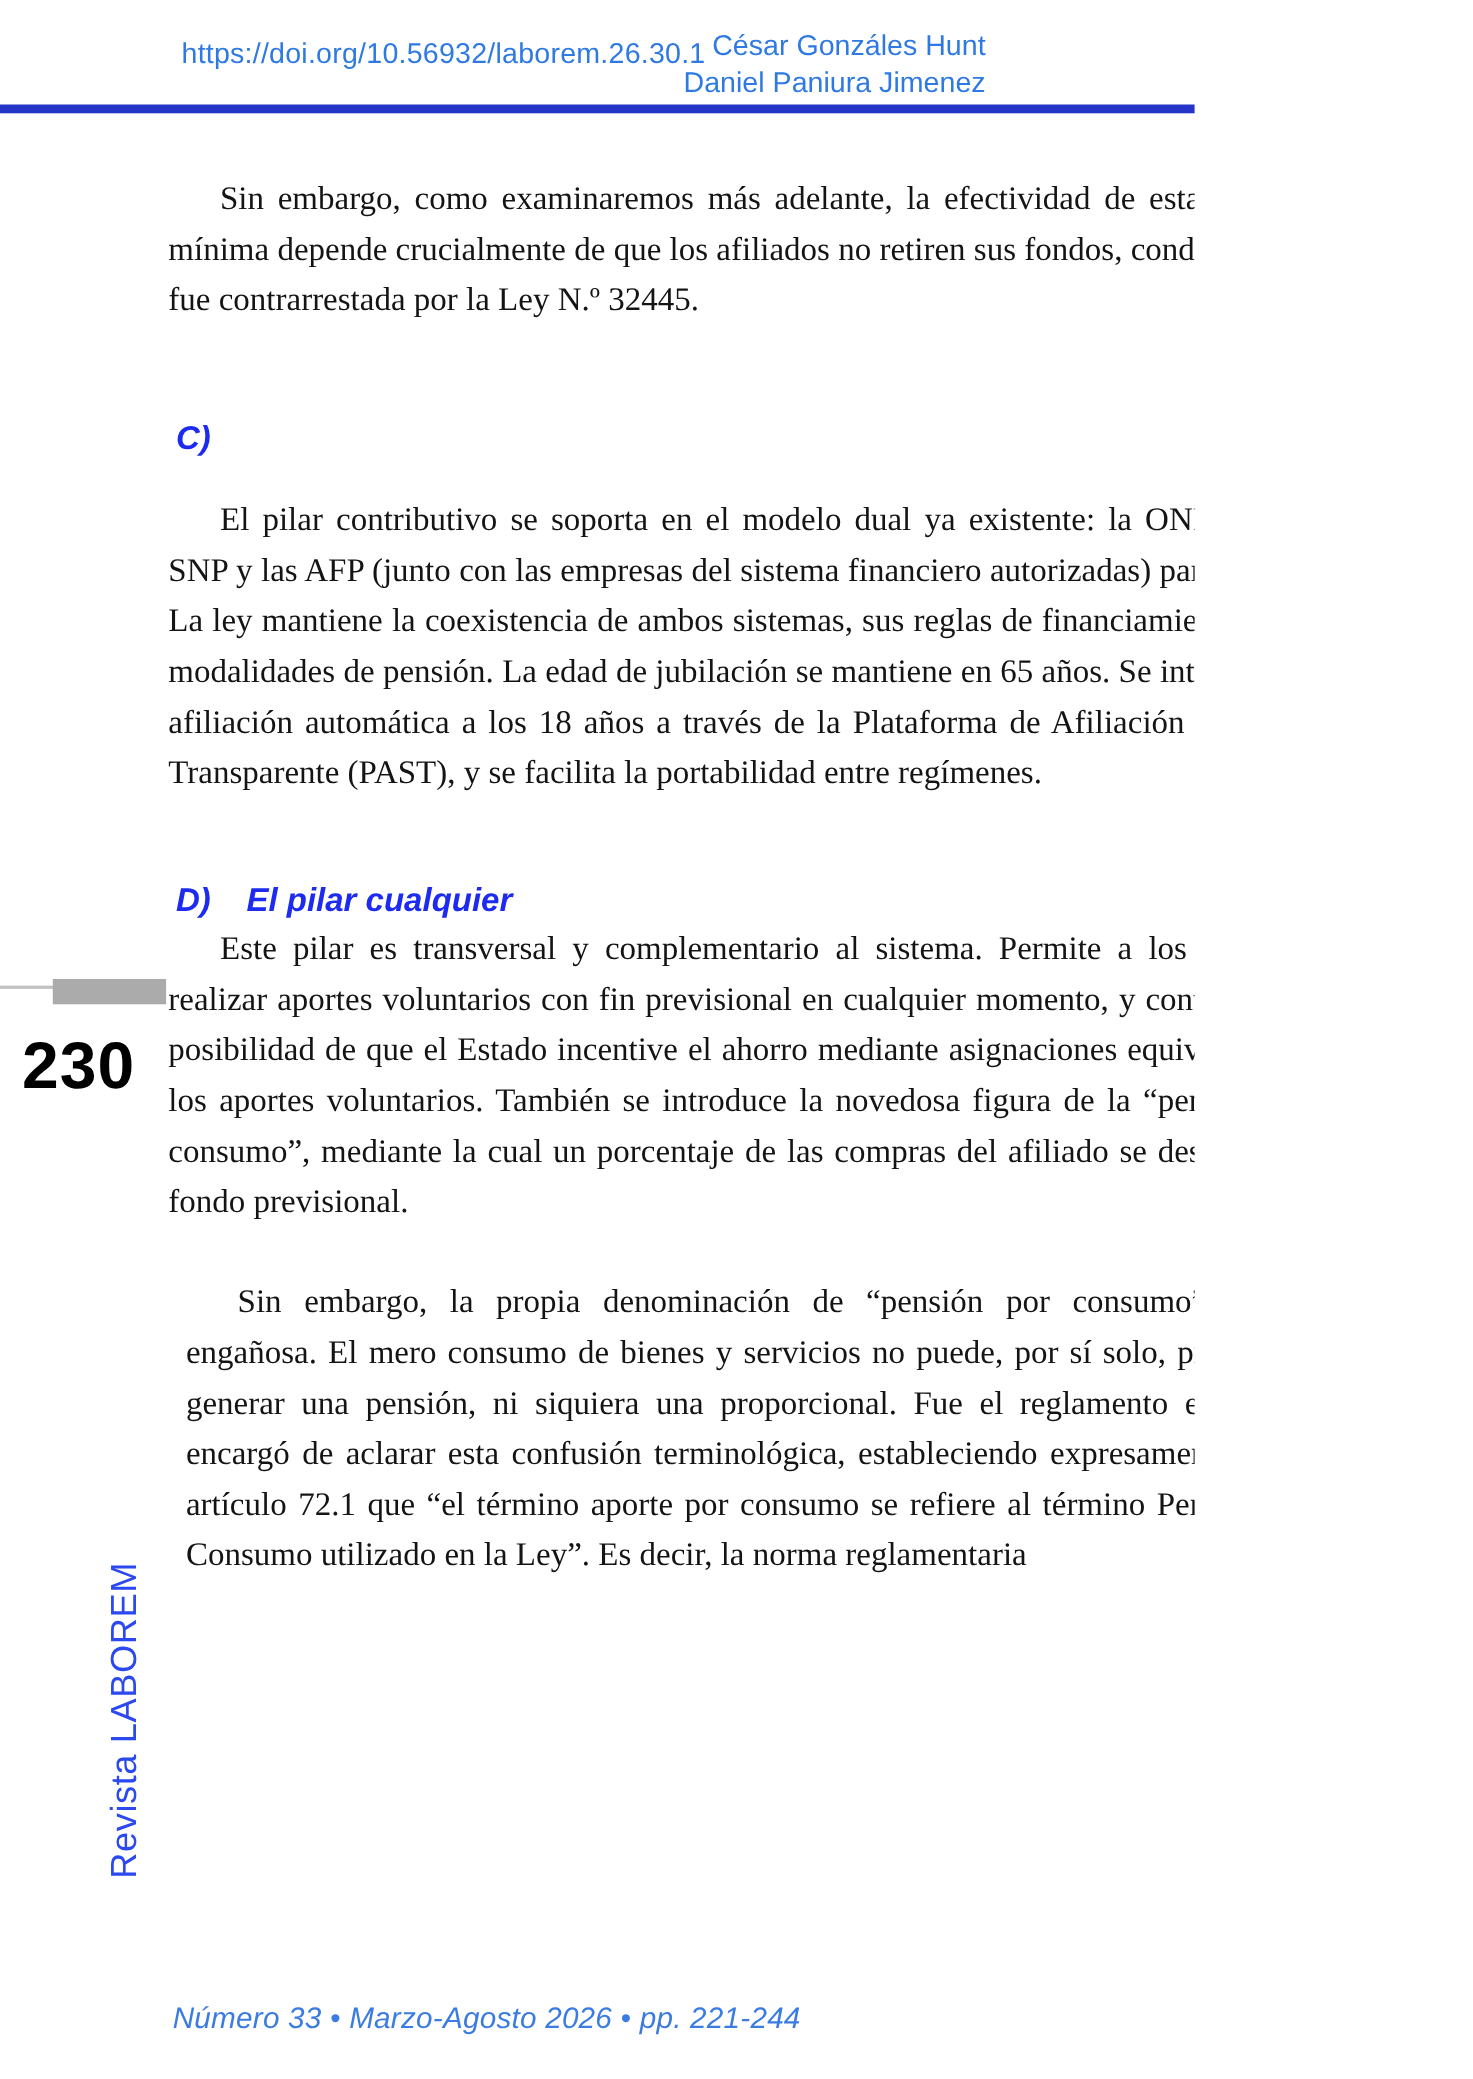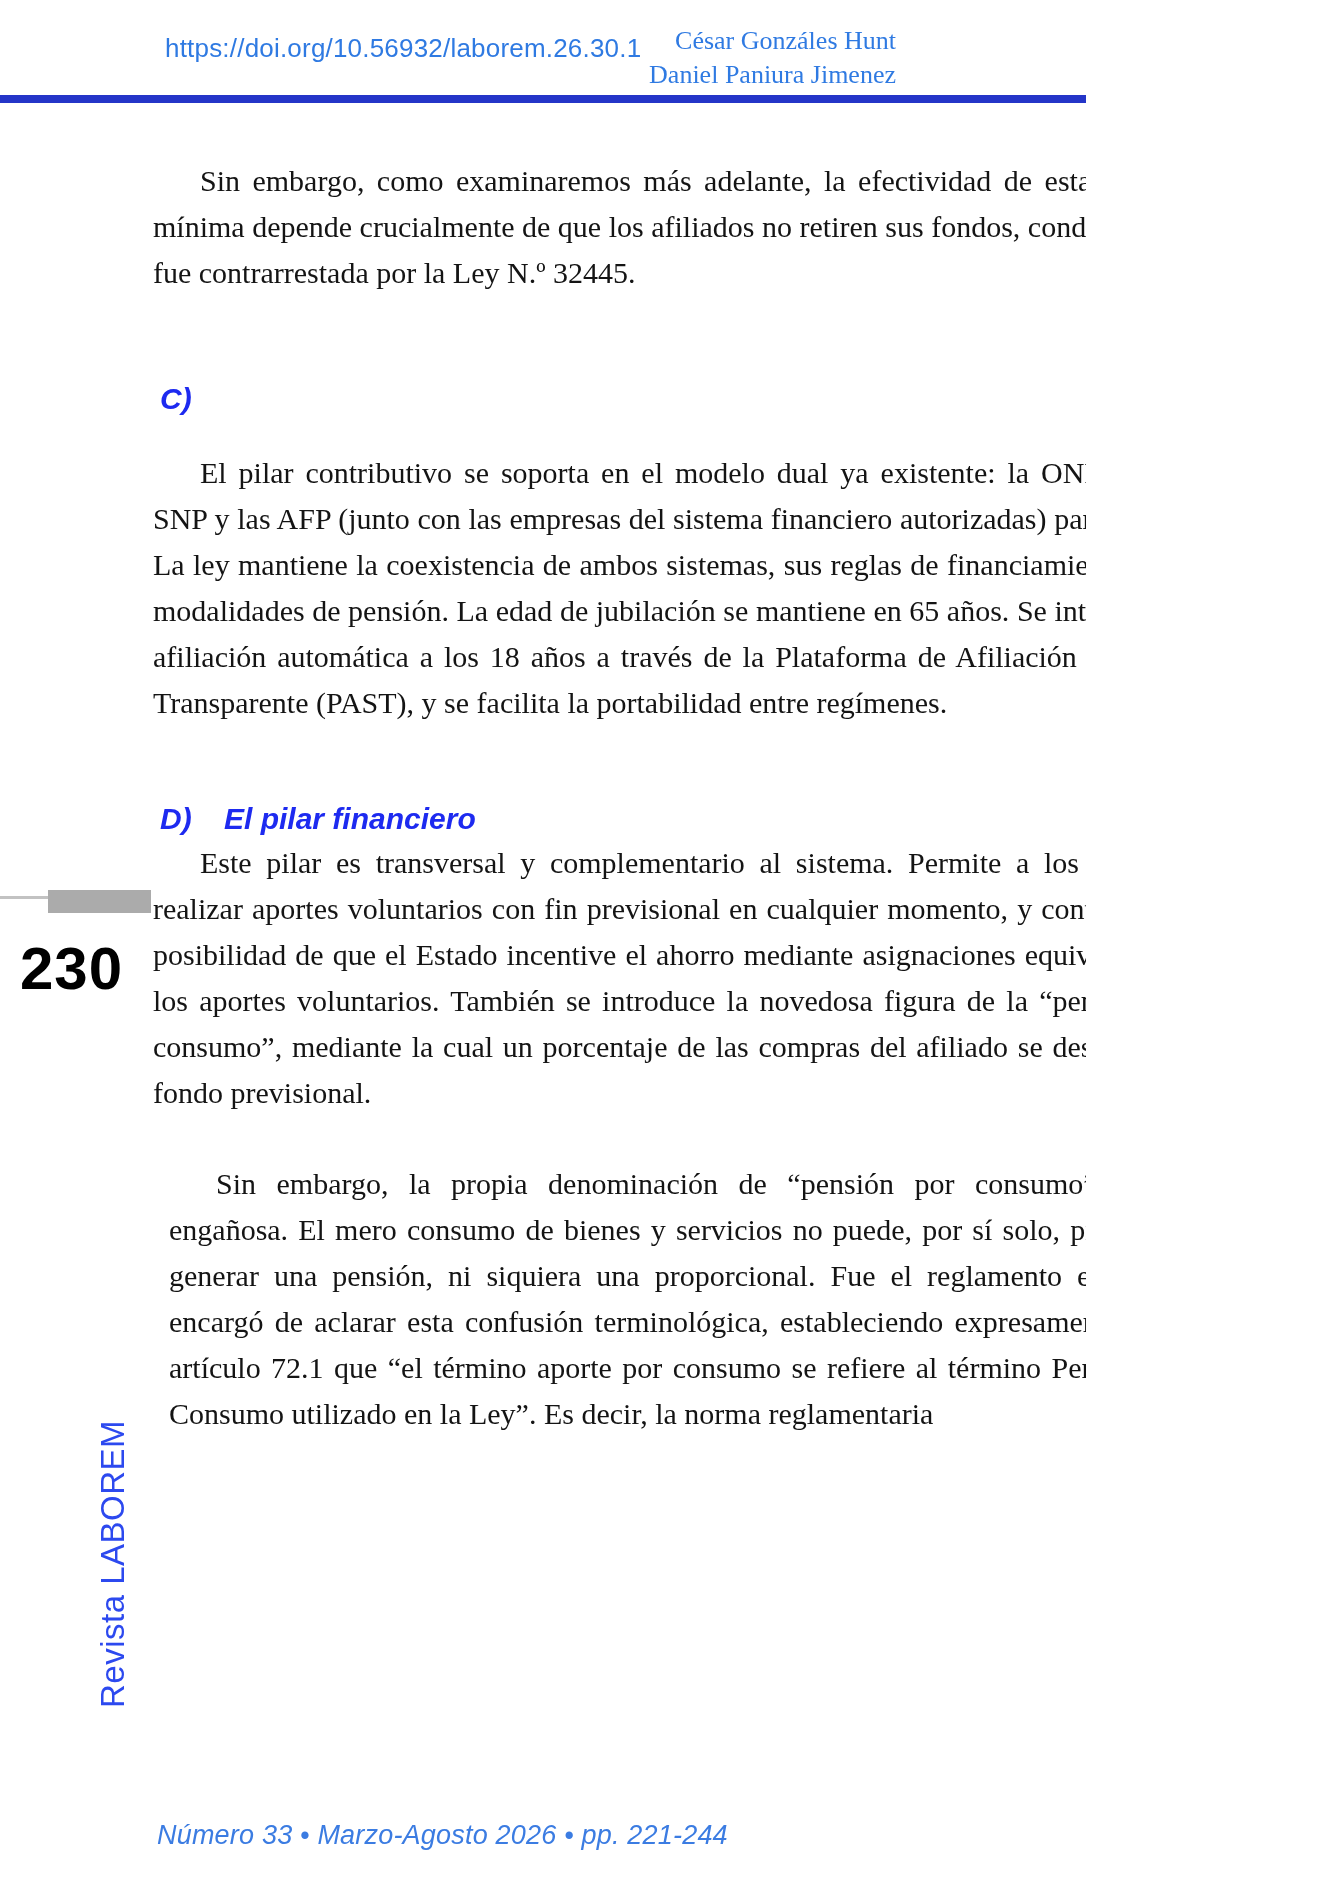--- a/index.html
+++ b/index.html
@@ -14,21 +14,21 @@
   
   .doi-link {
     position:absolute; left:165px; top:33px;
     font-family:"Liberation Sans", sans-serif;
     font-size:26px; color:#2f7ae2; text-decoration:none;
     letter-spacing:0.2px;
   }
   .authors {
     position:absolute; right:190px; top:24px;
     text-align:right;
-    font-family:Liberation Serif, serif;
+    font-family:Liberation Sans, sans-serif;
     font-size:26px; line-height:34px; color:#2f7ae2;
   }
   .header-rule {
     position:absolute; left:0; top:95px;
     width:1176px; height:8px; background:#2435c8;
   }
   .header-corner-bar {
     position:absolute; left:1164px; top:0;
     width:12px; height:103px; background:#2435c8;
   }
@@ -108,21 +108,21 @@
 
     <div class="section-heading gap-heading">
       <span class="sec-label">C)</span>
     </div>
 
     <p class="body-par gap-after-head">El pilar contributivo se soporta en el modelo dual ya existente: la ONP para el SNP y las AFP (junto con las empresas del sistema financiero autorizadas) para el SPP. La ley mantiene la coexistencia de ambos sistemas, sus reglas de financiamiento y sus modalidades de pensión. La edad de jubilación se mantiene en 65 años. Se introduce la afiliación automática a los 18 años a través de la Plataforma de Afiliación Segura y Transparente (PAST), y se facilita la portabilidad entre regímenes.</p>
 
 
     <div class="section-heading gap-headingD">
       <span class="sec-label">D)</span>
-      <span>El pilar financiero</span>
+      <span>El pilar cualquier</span>
     </div>
 
     <p class="body-par gap-after-headD">Este pilar es transversal y complementario al sistema. Permite a los afiliados realizar aportes voluntarios con fin previsional en cualquier momento, y contempla la posibilidad de que el Estado incentive el ahorro mediante asignaciones equivalentes a los aportes voluntarios. También se introduce la novedosa figura de la “pensión por consumo”, mediante la cual un porcentaje de las compras del afiliado se destina a su fondo previsional.</p>
 
     <p class="body-par gap-par">Sin embargo, la propia denominación de “pensión por consumo” resulta engañosa. El mero consumo de bienes y servicios no puede, por sí solo, producir o generar una pensión, ni siquiera una proporcional. Fue el reglamento el que se encargó de aclarar esta confusión terminológica, estableciendo expresamente en su artículo 72.1 que “el término aporte por consumo se refiere al término Pensión por Consumo utilizado en la Ley”. Es decir, la norma reglamentaria</p>
 
   </div>
 
   <div class="pagenum-bar-thin"></div>
   <div class="pagenum-bar"></div>

